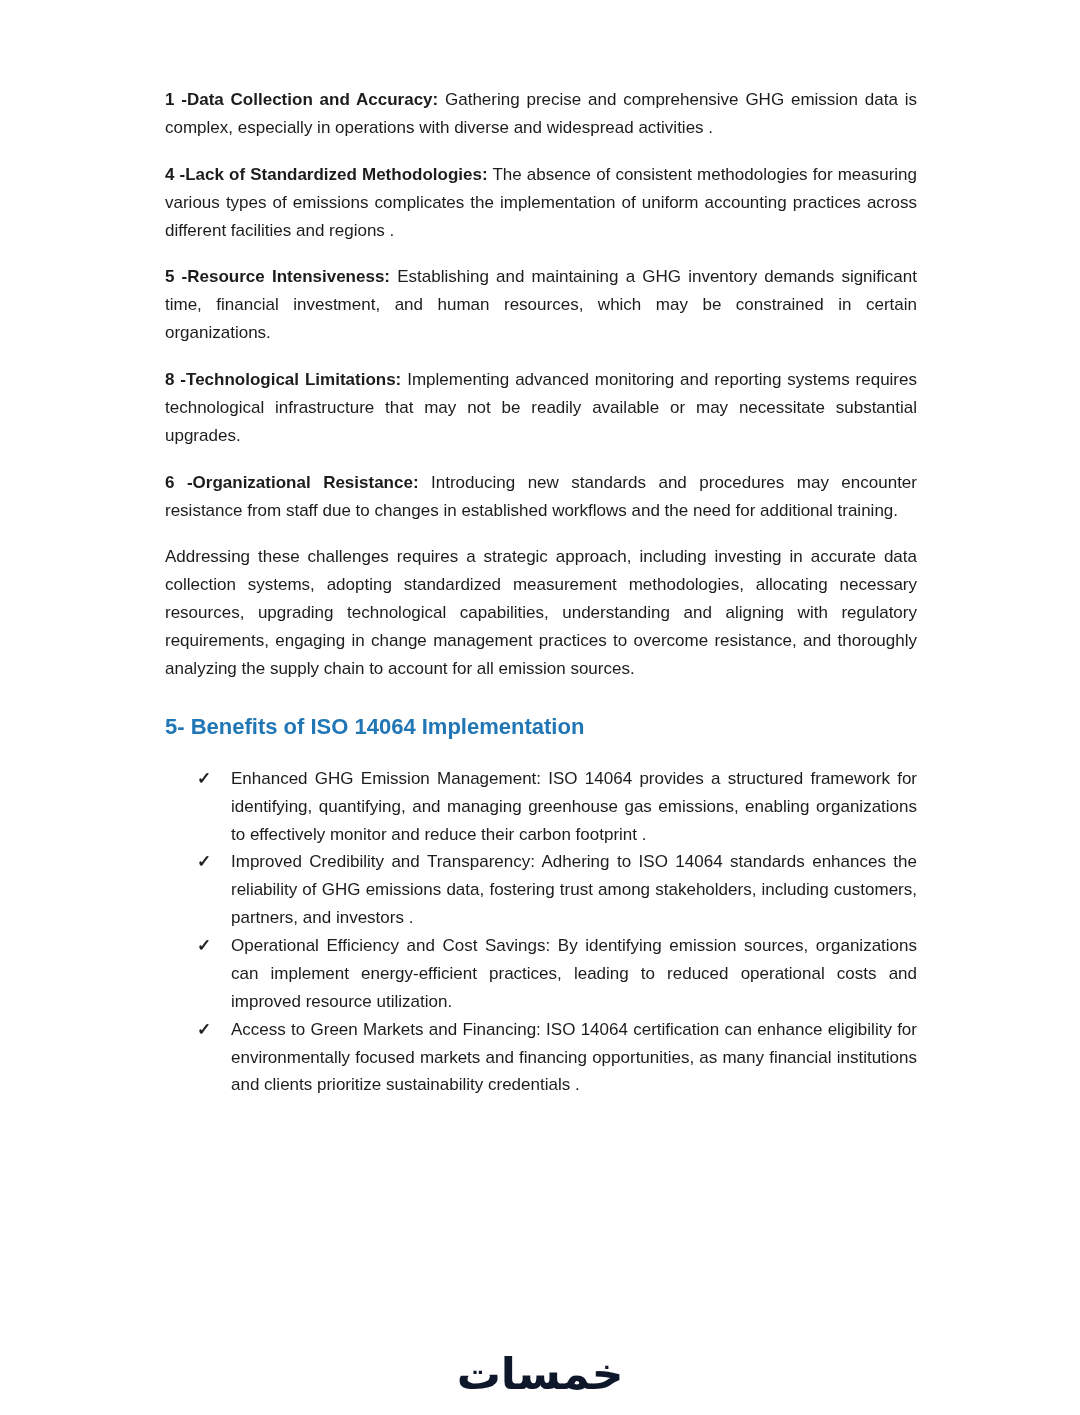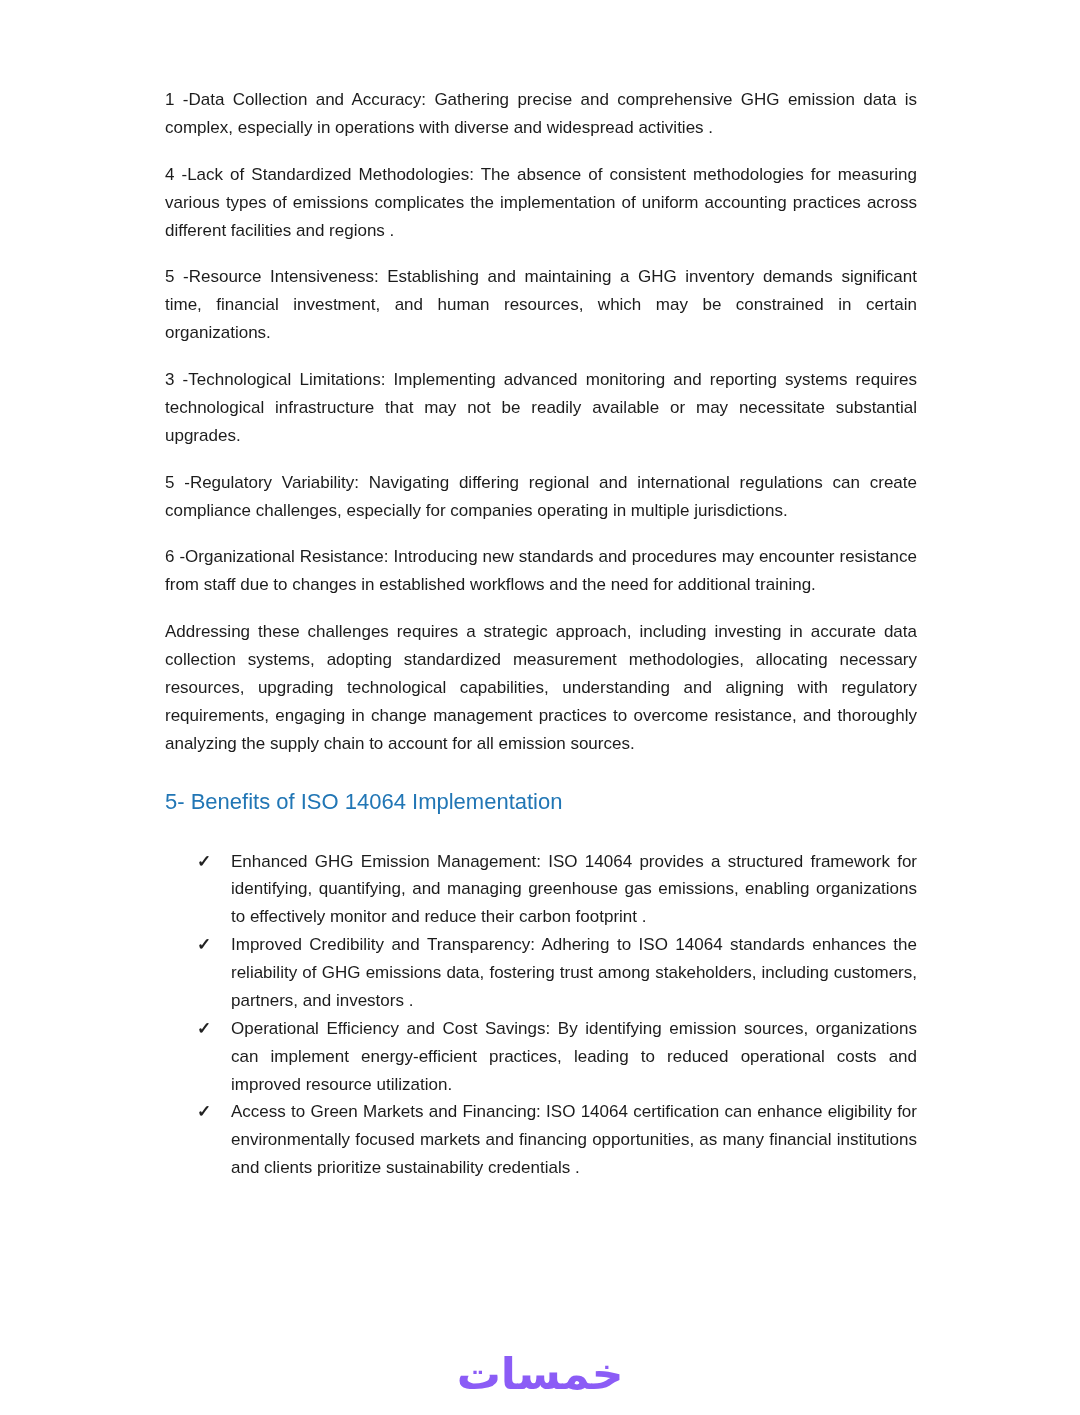--- a/index.html
+++ b/index.html
@@ -23,25 +23,25 @@
     left: 165px;
     top: 86px;
     width: 752px;
     font-size: 17px;
     line-height: 1.64;
   }
   p.para {
     margin: 0 0 19px 0;
     text-align: justify;
   }
-  p.para strong { font-weight: normal; }
+  p.para strong { font-weight: bold; }
   h2.section-heading {
-    margin: 26px 0 28px 0;
+    margin: 26px 0 20px 0;
     font-size: 22px;
-    font-weight: normal;
+    font-weight: bold;
     color: #2176b5;
     text-align: left;
   }
   ul.checklist {
     list-style: none;
     margin: 2px 0 0 0;
     padding: 0 0 0 32px;
   }
   ul.checklist li {
     position: relative;
@@ -57,41 +57,40 @@
     color: #222222;
   }
   .watermark {
     position: absolute;
     left: 0;
     right: 0;
     top: 1348px;
     text-align: center;
     font-size: 44px;
     font-weight: bold;
-    color: #8b5cf6;
+    color: #0f172a;
     direction: rtl;
     letter-spacing: 1px;
     font-family: "DejaVu Sans", sans-serif;
   }
 </style>
 </head>
 <body>
 
 <div class="page">
   <div class="content">
 
     <p class="para"><strong>1 -Data Collection and Accuracy:</strong><span> Gathering precise and comprehensive GHG emission data is complex, especially in operations with diverse and widespread activities .</span></p>
 
     <p class="para"><strong>4 -Lack of Standardized Methodologies:</strong><span> The absence of consistent methodologies for measuring various types of emissions complicates the implementation of uniform accounting practices across different facilities and regions .</span></p>
 
     <p class="para"><strong>5 -Resource Intensiveness:</strong><span> Establishing and maintaining a GHG inventory demands significant time, financial investment, and human resources, which may be constrained in certain organizations.</span></p>
 
-    <p class="para"><strong>3 -Technological Limitations:</strong><span> Implementing advanced monitoring and reporting systems requires technological infrastructure that may not be readily available or may necessitate substantial upgrades.</span></p>
+    <p class="para"><strong>8 -Technological Limitations:</strong><span> Implementing advanced monitoring and reporting systems requires technological infrastructure that may not be readily available or may necessitate substantial upgrades.</span></p>
 
-    <p class="para"><strong>5 -Regulatory Variability:</strong><span> Navigating differing regional and international regulations can create compliance challenges, especially for companies operating in multiple jurisdictions.</span></p>
 
     <p class="para"><strong>6 -Organizational Resistance:</strong><span> Introducing new standards and procedures may encounter resistance from staff due to changes in established workflows and the need for additional training.</span></p>
 
     <p class="para">Addressing these challenges requires a strategic approach, including investing in accurate data collection systems, adopting standardized measurement methodologies, allocating necessary resources, upgrading technological capabilities, understanding and aligning with regulatory requirements, engaging in change management practices to overcome resistance, and thoroughly analyzing the supply chain to account for all emission sources.</p>
 
     <h2 class="section-heading">5- Benefits of ISO 14064 Implementation</h2>
 
 
     <ul class="checklist">
       <li>

